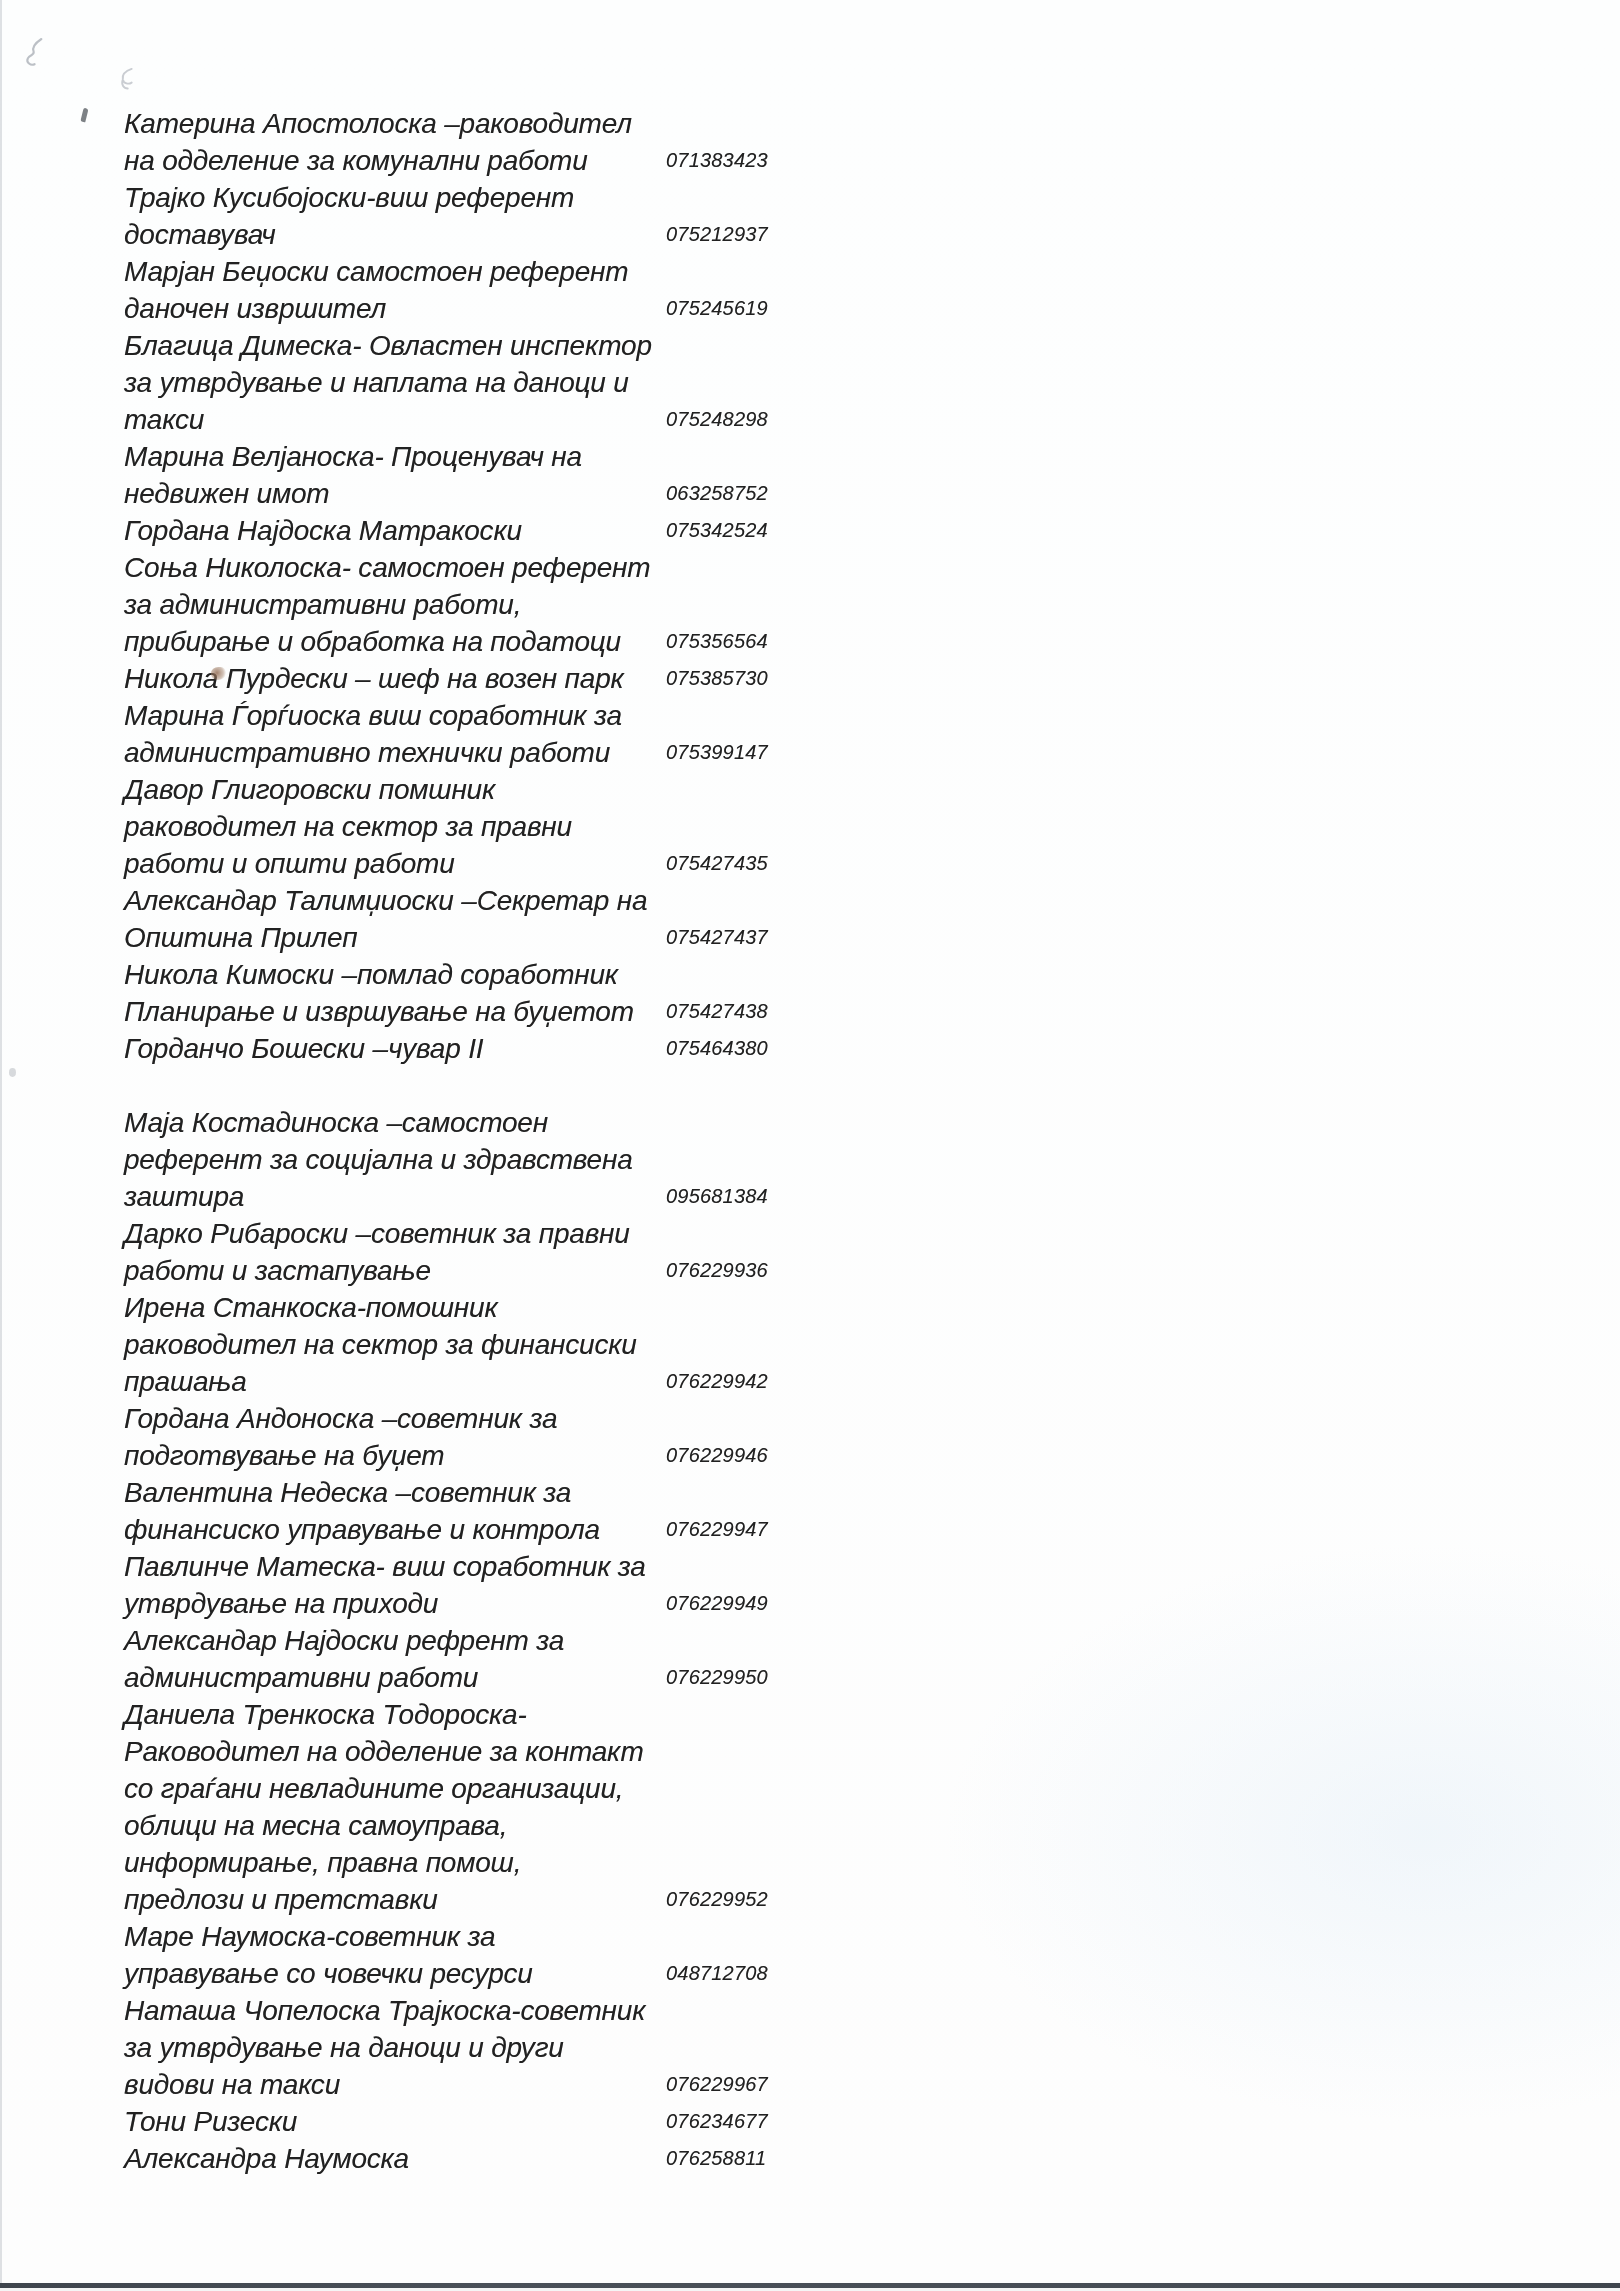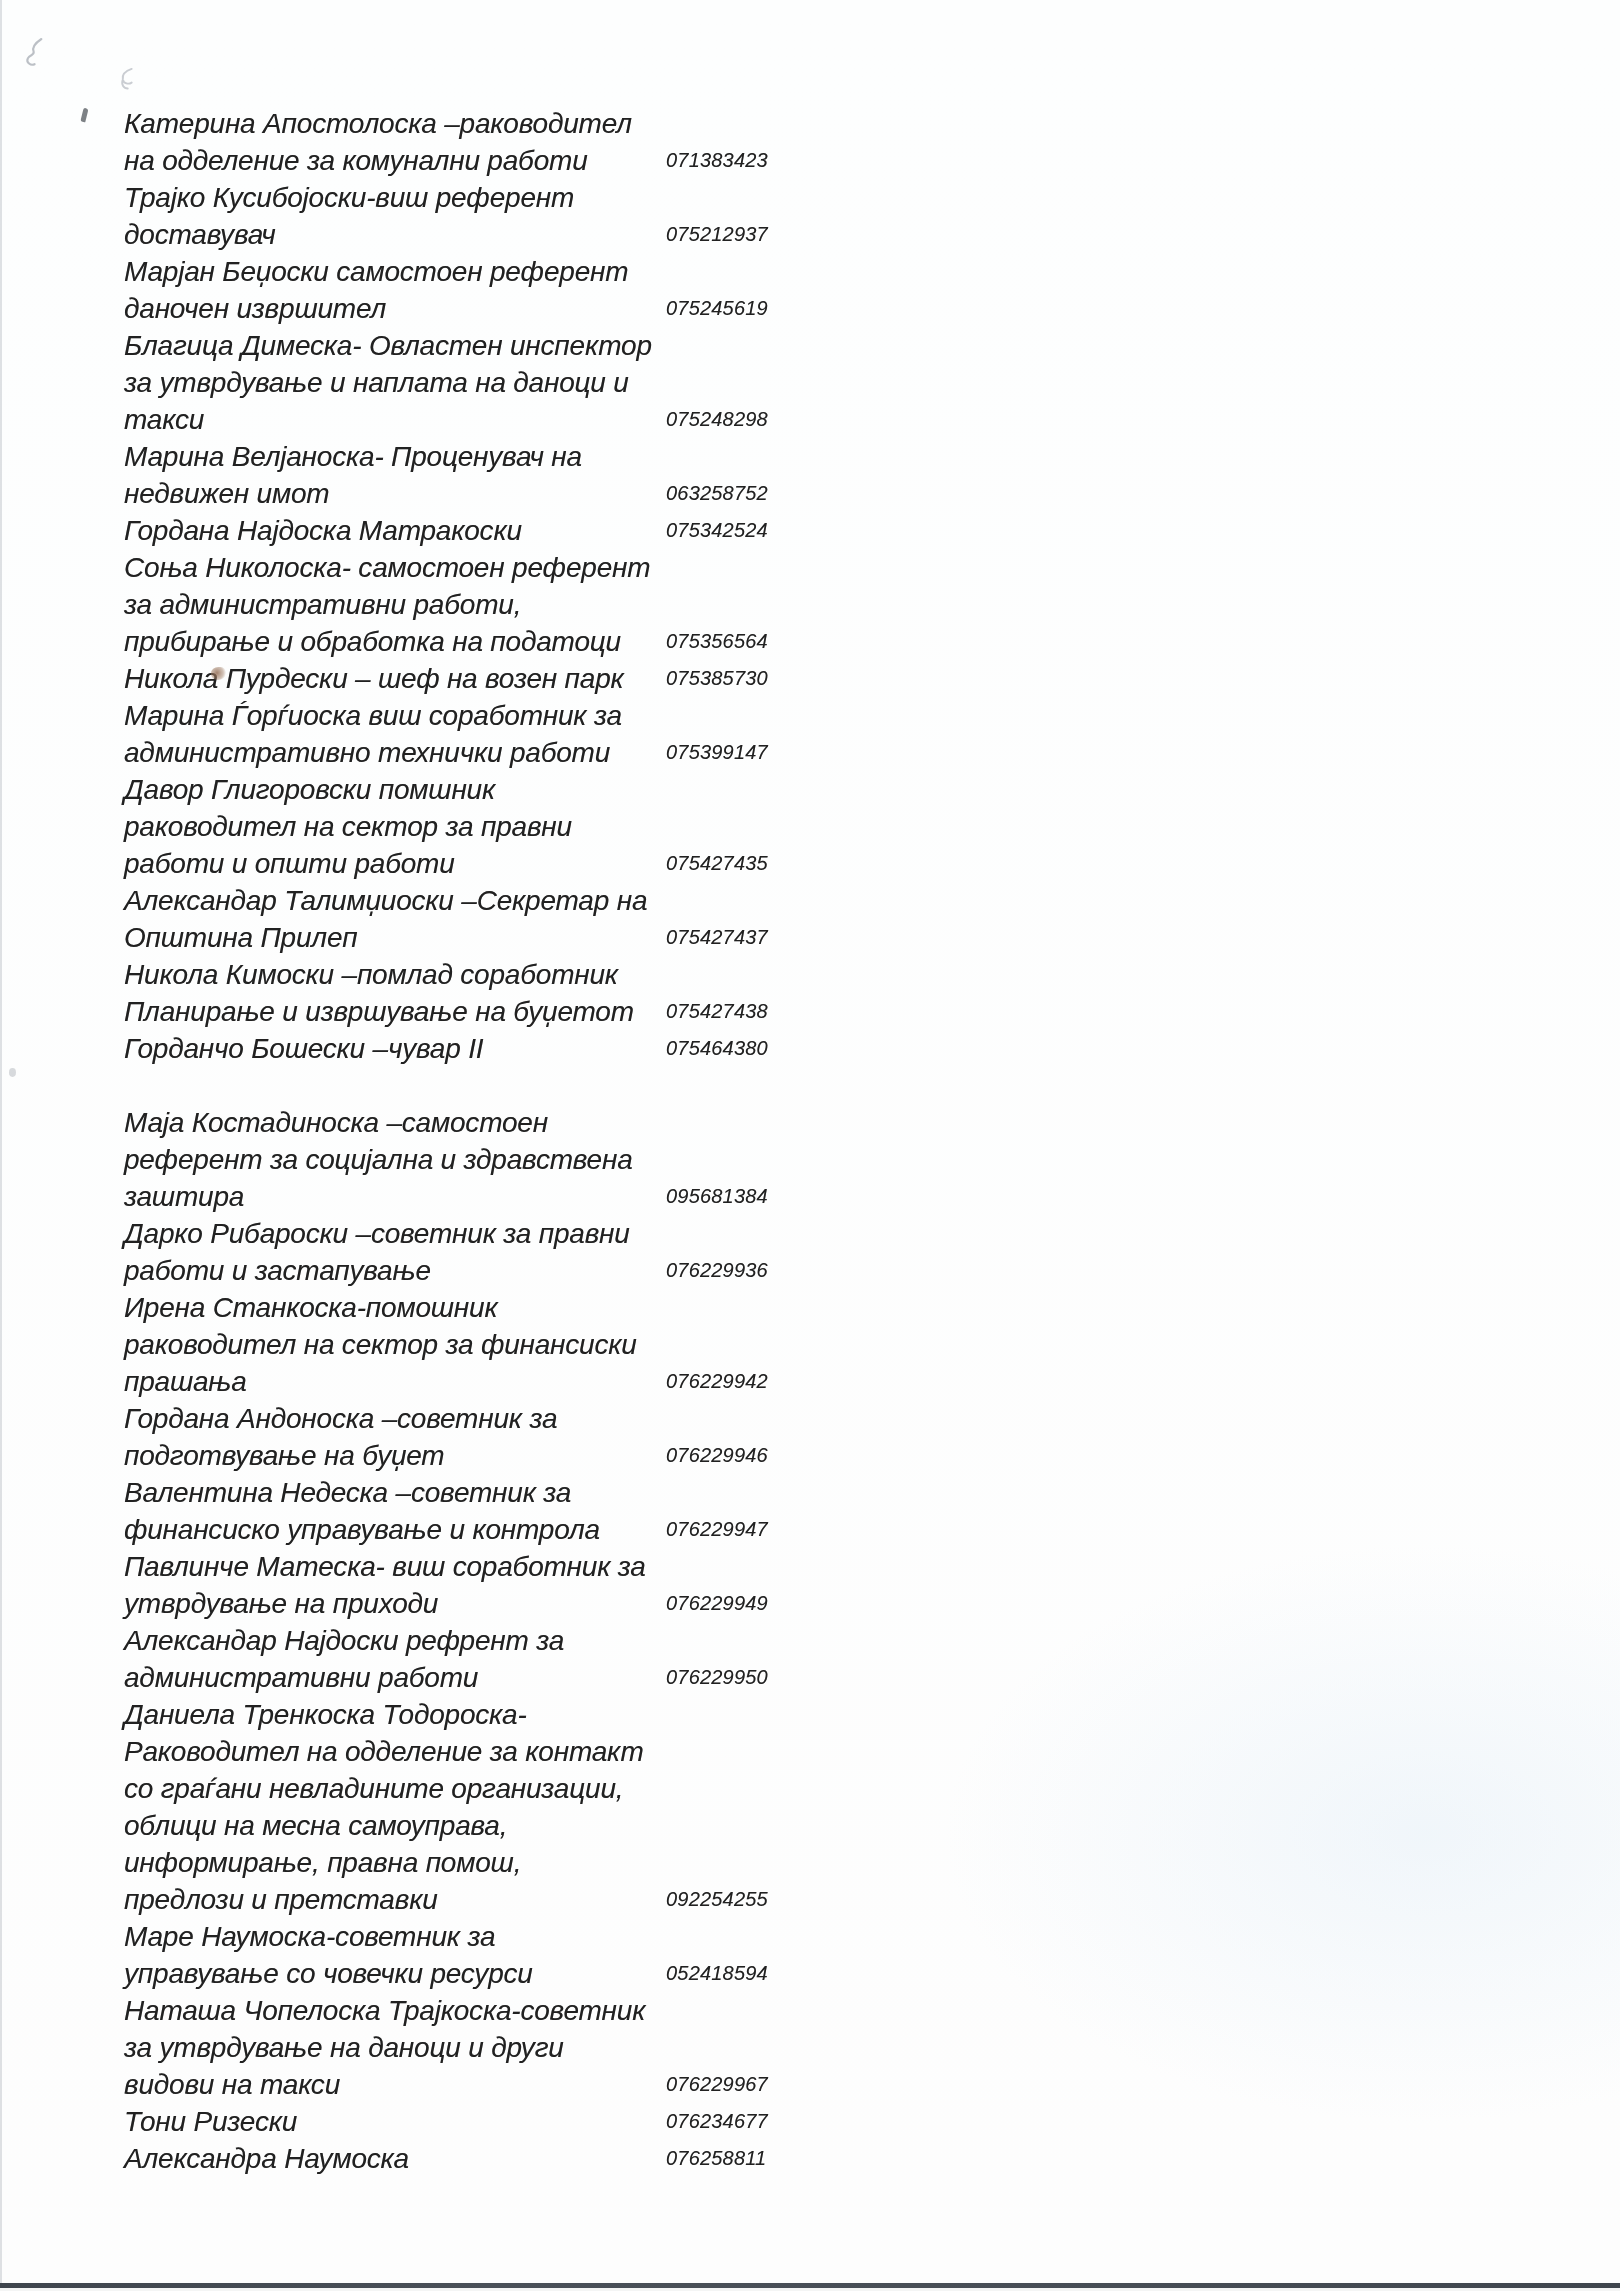--- a/index.html
+++ b/index.html
@@ -155,25 +155,25 @@
       <div class="entry-row">
     <div class="entry-text">Павлинче Матеска- виш соработник за<br>утврдување на приходи</div>
     <div class="entry-phone">076229949</div>
   </div>
       <div class="entry-row">
     <div class="entry-text">Александар Најдоски рефрент за<br>административни работи</div>
     <div class="entry-phone">076229950</div>
   </div>
       <div class="entry-row">
     <div class="entry-text">Даниела Тренкоска Тодороска-<br>Раководител на одделение за контакт<br>со граѓани невладините организации,<br>облици на месна самоуправа,<br>информирање, правна помош,<br>предлози и претставки</div>
-    <div class="entry-phone">092254255</div>
+    <div class="entry-phone">076229952</div>
   </div>
       <div class="entry-row">
     <div class="entry-text">Маре Наумоска-советник за<br>управување со човечки ресурси</div>
-    <div class="entry-phone">052418594</div>
+    <div class="entry-phone">048712708</div>
   </div>
       <div class="entry-row">
     <div class="entry-text">Наташа Чопелоска Трајкоска-советник<br>за утврдување на даноци и други<br>видови на такси</div>
     <div class="entry-phone">076229967</div>
   </div>
       <div class="entry-row">
     <div class="entry-text">Тони Ризески</div>
     <div class="entry-phone">076234677</div>
   </div>
       <div class="entry-row">

